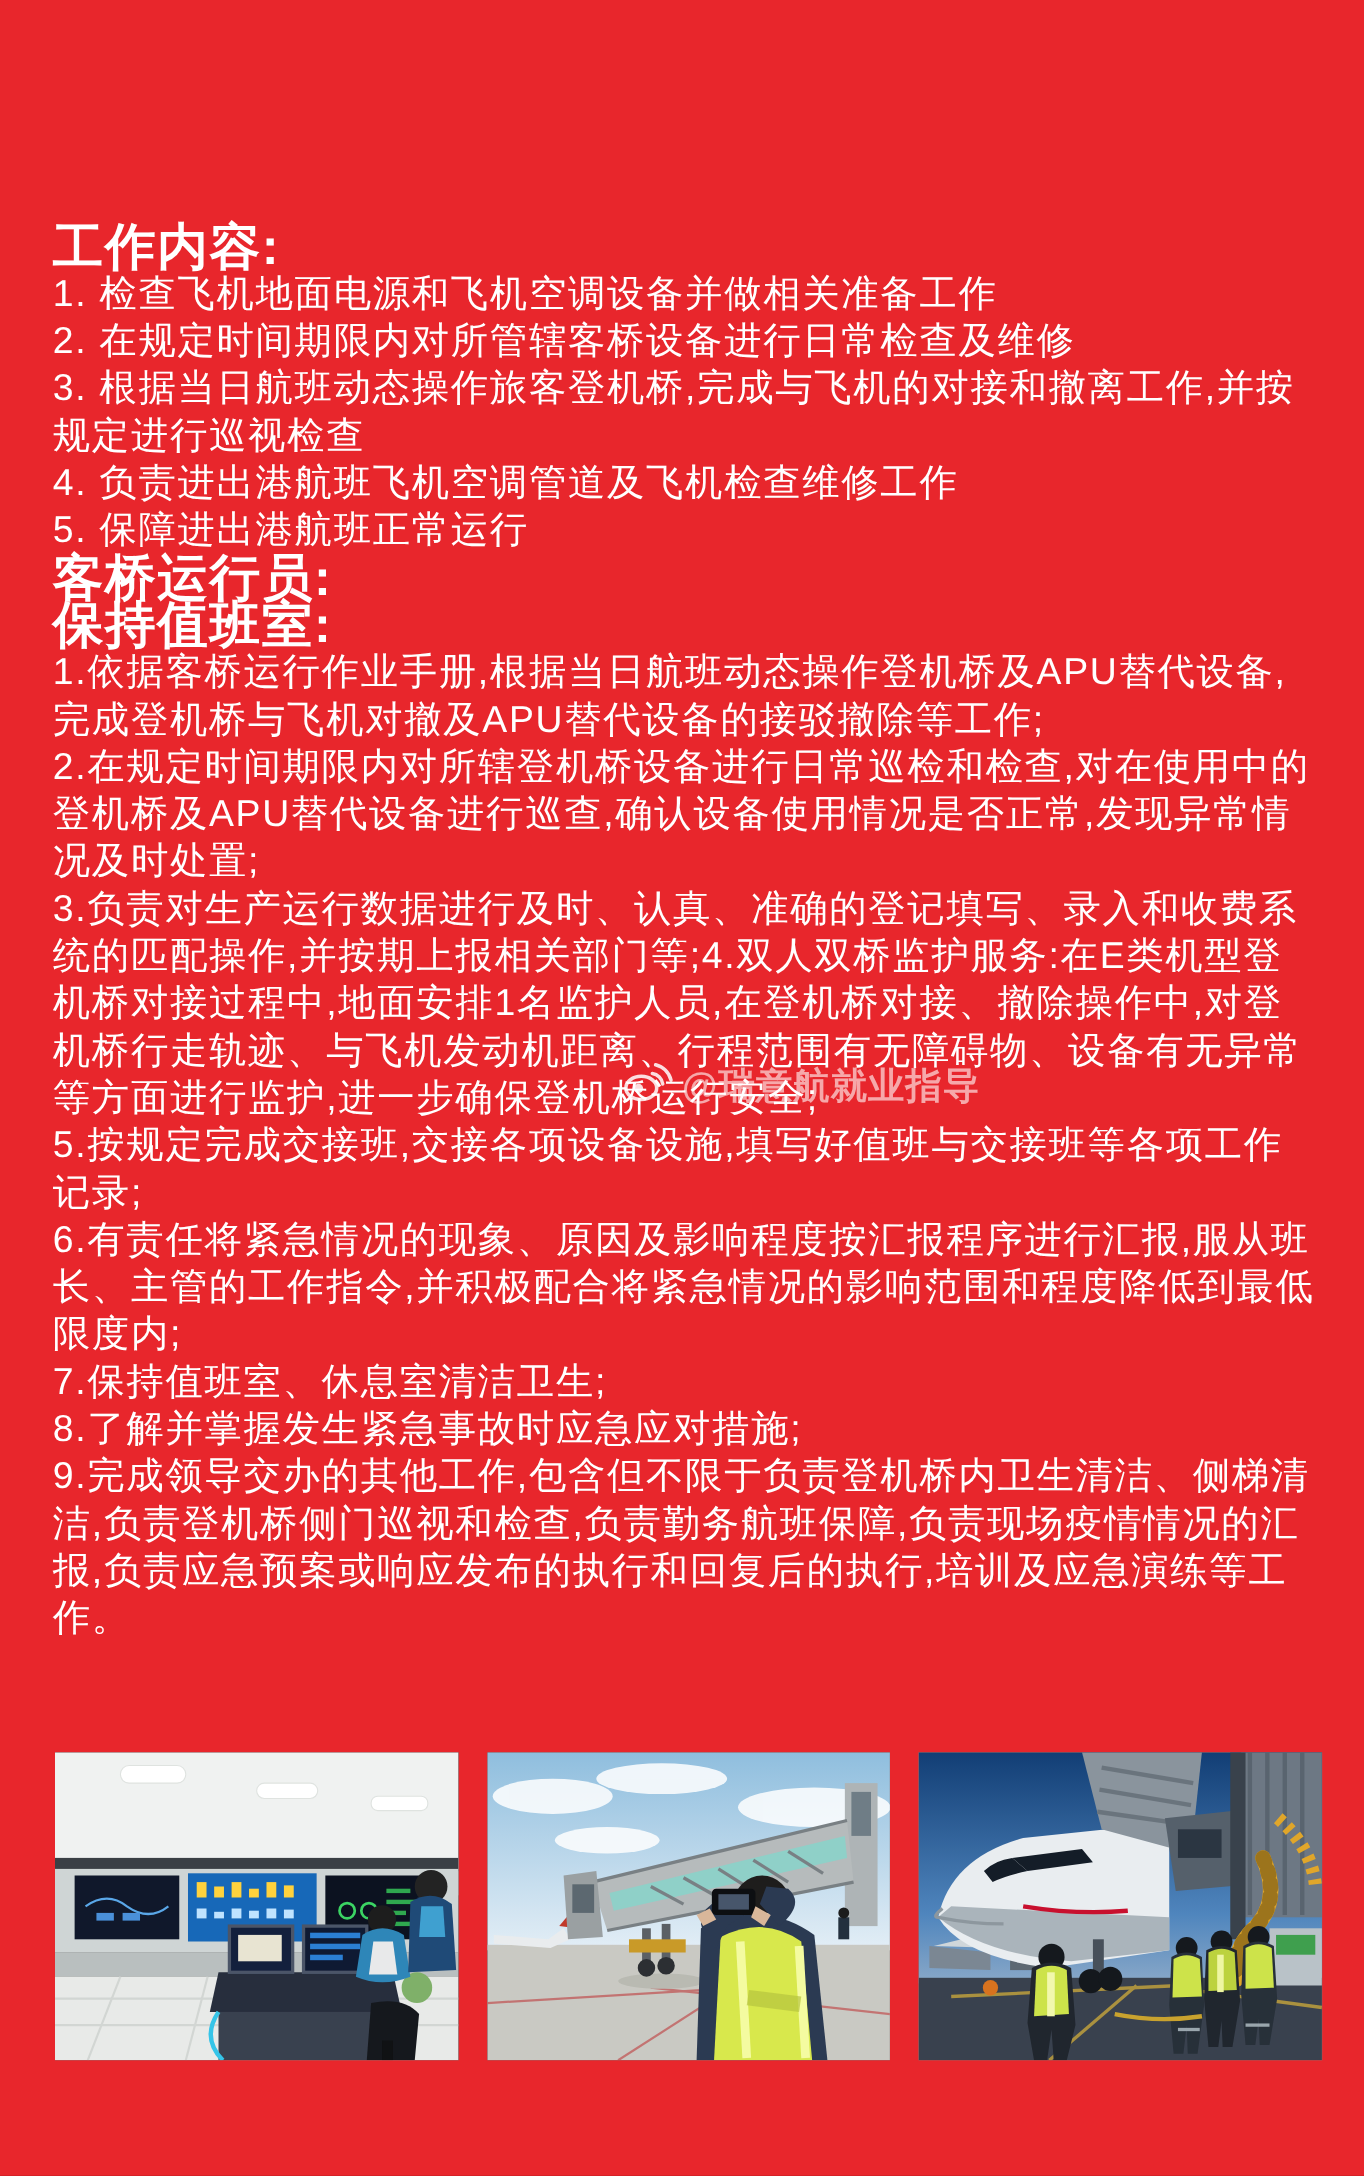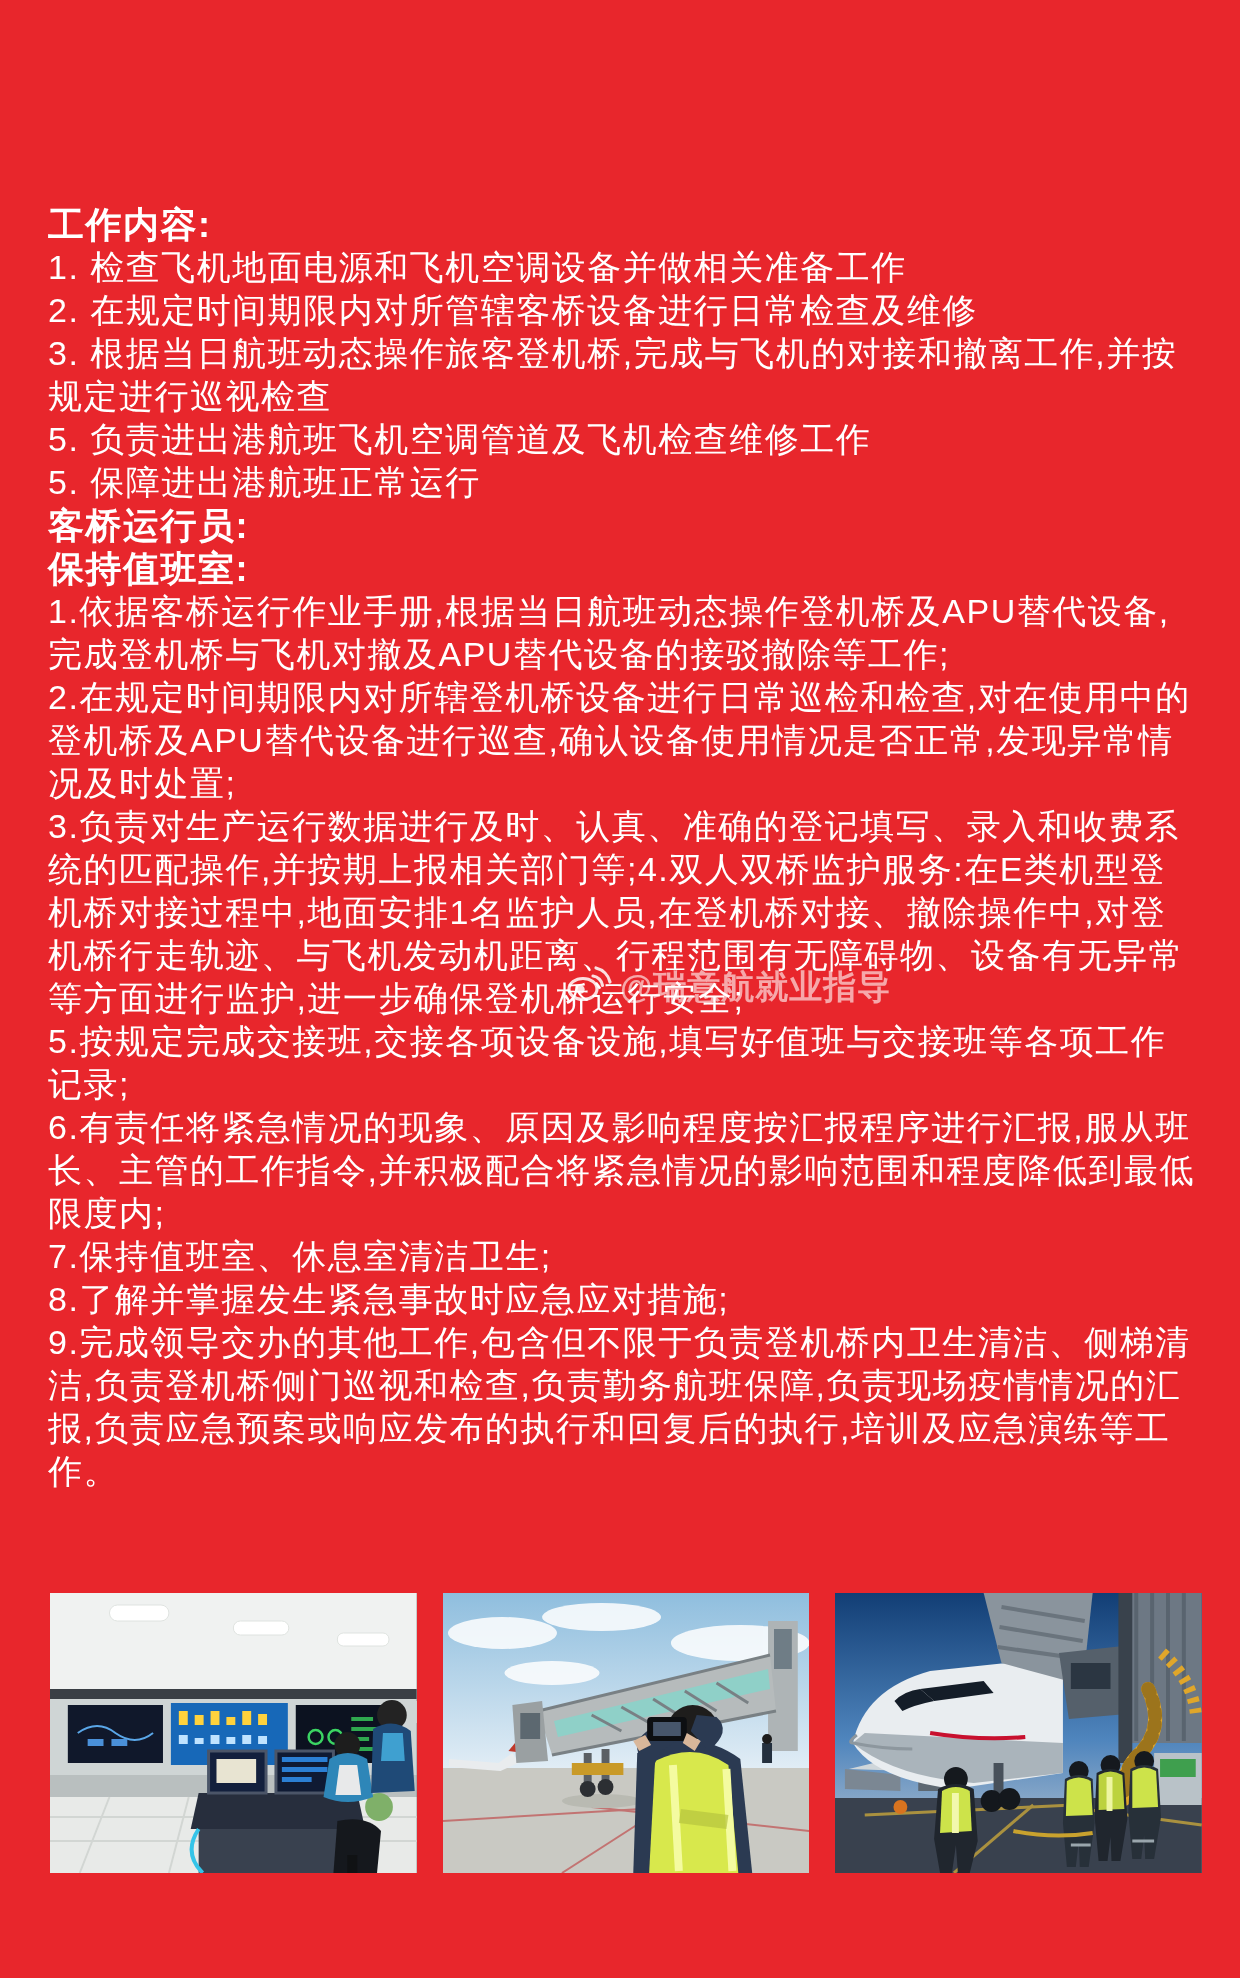--- a/index.html
+++ b/index.html
@@ -28,21 +28,21 @@
                 -4px 4px 0 #2d2d2d,-5px 5px 0 #2d2d2d,-6px 6px 0 #2d2d2d;
     white-space:nowrap;
   }
   
   .content{
     position:absolute;left:48px;right:44px;top:203px;
     color:#ffffff;
     font-size:34px;line-height:43px;letter-spacing:1.5px;
   }
   .content h2{
-    margin:0;font-size:36px;line-height:43px;font-weight:bold;letter-spacing:1.5px;
+    margin:0;font-size:46px;line-height:43px;font-weight:bold;letter-spacing:1.5px;
   }
   .content p{margin:0;}
   
   .watermark{
     position:absolute;left:566px;top:964px;
     display:flex;align-items:flex-end;gap:8px;
     color:rgba(255,255,255,0.6);
     font-size:33px;font-weight:bold;letter-spacing:1px;
     pointer-events:none;white-space:nowrap;
   }
@@ -61,21 +61,21 @@
 <div class="page">
 
 
   <div class="content">
     <section>
       <h2>工作内容:</h2>
       <div>
           <p>1. 检查飞机地面电源和飞机空调设备并做相关准备工作</p>
           <p>2. 在规定时间期限内对所管辖客桥设备进行日常检查及维修</p>
           <p>3.  根据当日航班动态操作旅客登机桥,完成与飞机的对接和撤离工作,并按规定进行巡视检查</p>
-          <p>5. 负责进出港航班飞机空调管道及飞机检查维修工作</p>
+          <p>4. 负责进出港航班飞机空调管道及飞机检查维修工作</p>
           <p>5. 保障进出港航班正常运行</p>
         </div>
     </section>
     <section>
       <h2>客桥运行员:</h2>
     </section>
     <section>
       <h2>保持值班室:</h2>
       <div>
           <p>1.依据客桥运行作业手册,根据当日航班动态操作登机桥及APU替代设备,完成登机桥与飞机对撤及APU替代设备的接驳撤除等工作;</p>

